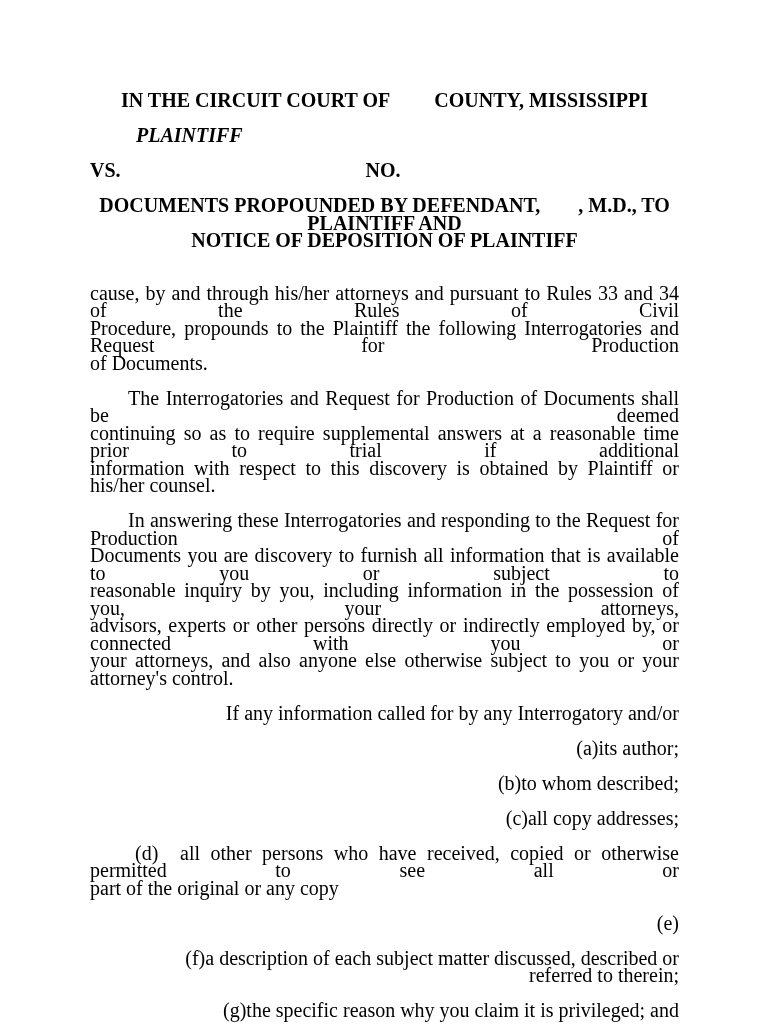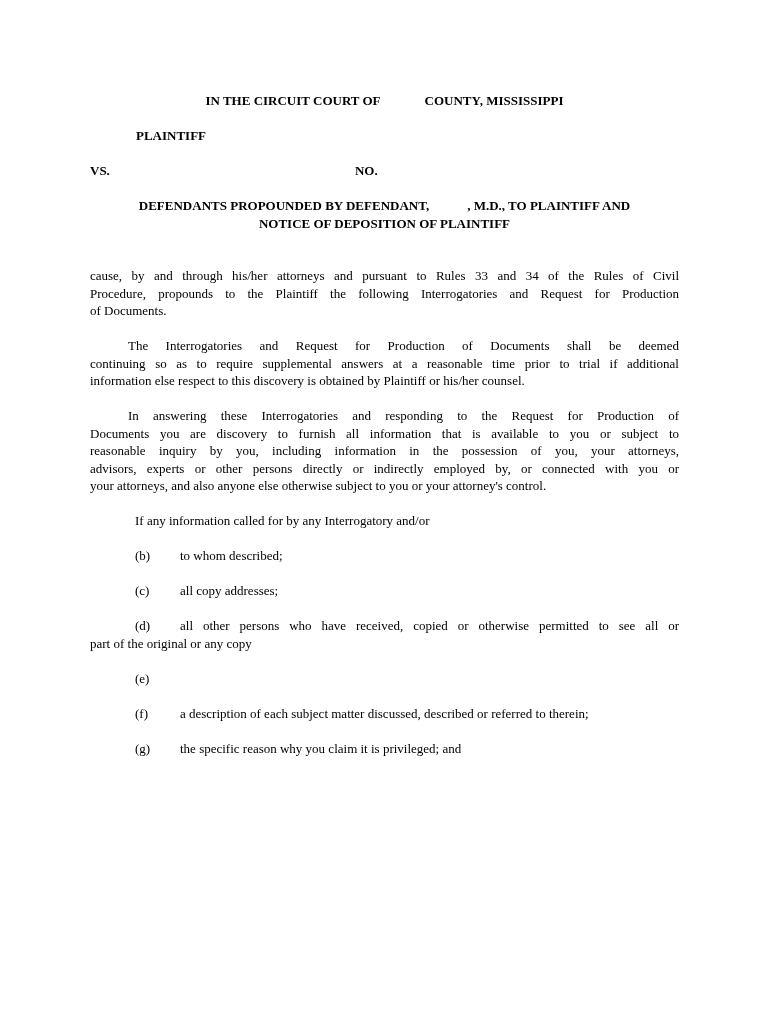--- a/index.html
+++ b/index.html
@@ -8,45 +8,46 @@
     background: #ffffff;
   }
   .page {
     position: relative;
     width: 770px;
     height: 1024px;
     box-sizing: border-box;
     background: #ffffff;
     color: #000000;
     font-family: "Liberation Serif", serif;
-    font-size: 13px;
+    font-size: 20px;
     line-height: 17.5px;
     padding: 92px 91px 0 90px;
     overflow: hidden;
   }
   .b { font-weight: bold; }
   .block { margin: 0 0 17.5px 0; }
   .block-wide { margin: 0 0 35px 0; }
   .center { text-align: center; }
-  .plaintiff-line { text-indent: 46px; }
+  .plaintiff-line { text-indent: 46px; font-style: italic; }
   .defendants-line { text-indent: 38px; }
   .gap-sm { display: inline-block; width: 38px; }
   .gap-md { display: inline-block; width: 42px; }
   .gap-hdr { display: inline-block; width: 44px; }
   .vs-spacer { display: inline-block; width: 245px; }
   .jline {
     text-align: justify;
     text-align-last: justify;
   }
   .jline.last {
     text-align-last: auto;
   }
   .jline.ind { text-indent: 38px; }
   .li-line {
     text-indent: 45px;
+    text-align: right;
   }
   .li-label {
     display: inline-block;
     width: 45px;
     text-indent: 0;
   }
   .li-justify {
     text-align: justify;
     text-align-last: justify;
   }
@@ -62,48 +63,51 @@
 
   <div class="block b plaintiff-line">PLAINTIFF</div>
 
   <div class="block b">
     <span>VS.</span><span class="vs-spacer"></span><span>NO.</span>
   </div>
 
 
   <div class="block-wide center b">
     <div>
-      <span>DEFENDANTS PROPOUNDED BY DEFENDANT,</span><span class="gap-sm"></span><span>, M.D., TO PLAINTIFF AND</span>
+      <span>DOCUMENTS PROPOUNDED BY DEFENDANT,</span><span class="gap-sm"></span><span>, M.D., TO PLAINTIFF AND</span>
     </div>
     <div>NOTICE OF DEPOSITION OF PLAINTIFF</div>
   </div>
 
   <div class="block">
     <div class="jline">cause, by and through his/her attorneys and pursuant to Rules 33 and 34 of the Rules of Civil</div>
     <div class="jline">Procedure, propounds to the Plaintiff the following Interrogatories and Request for Production</div>
     <div class="jline last">of Documents.</div>
   </div>
 
 
   <div class="block">
     <div class="jline ind">The Interrogatories and Request for Production of Documents shall be deemed</div>
     <div class="jline">continuing so as to require supplemental answers at a reasonable time prior to trial if additional</div>
-    <div class="jline last">information else respect to this discovery is obtained by Plaintiff or his/her counsel.</div>
+    <div class="jline last">information with respect to this discovery is obtained by Plaintiff or his/her counsel.</div>
   </div>
 
   <div class="block">
     <div class="jline ind">In answering these Interrogatories and responding to the Request for Production of</div>
     <div class="jline">Documents you are discovery to furnish all information that is available to you or subject to</div>
     <div class="jline">reasonable inquiry by you, including information in the possession of you, your attorneys,</div>
     <div class="jline">advisors, experts or other persons directly or indirectly employed by, or connected with you or</div>
     <div class="jline last">your attorneys, and also anyone else otherwise subject to you or your attorney's control.</div>
   </div>
 
   <div class="block li-line">If any information called for by any Interrogatory and/or</div>
 
+  <div class="block li-line">
+    <span class="li-label">(a)</span><span>its author;</span>
+  </div>
 
   <div class="block li-line">
     <span class="li-label">(b)</span><span>to whom described;</span>
   </div>
 
   <div class="block li-line">
     <span class="li-label">(c)</span><span>all copy addresses;</span>
   </div>
 
   <div class="block">

